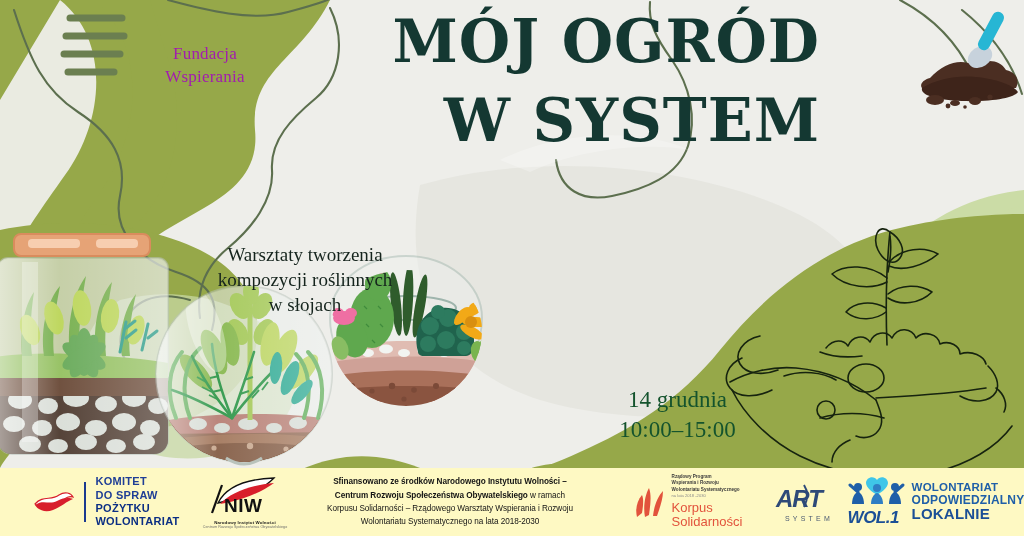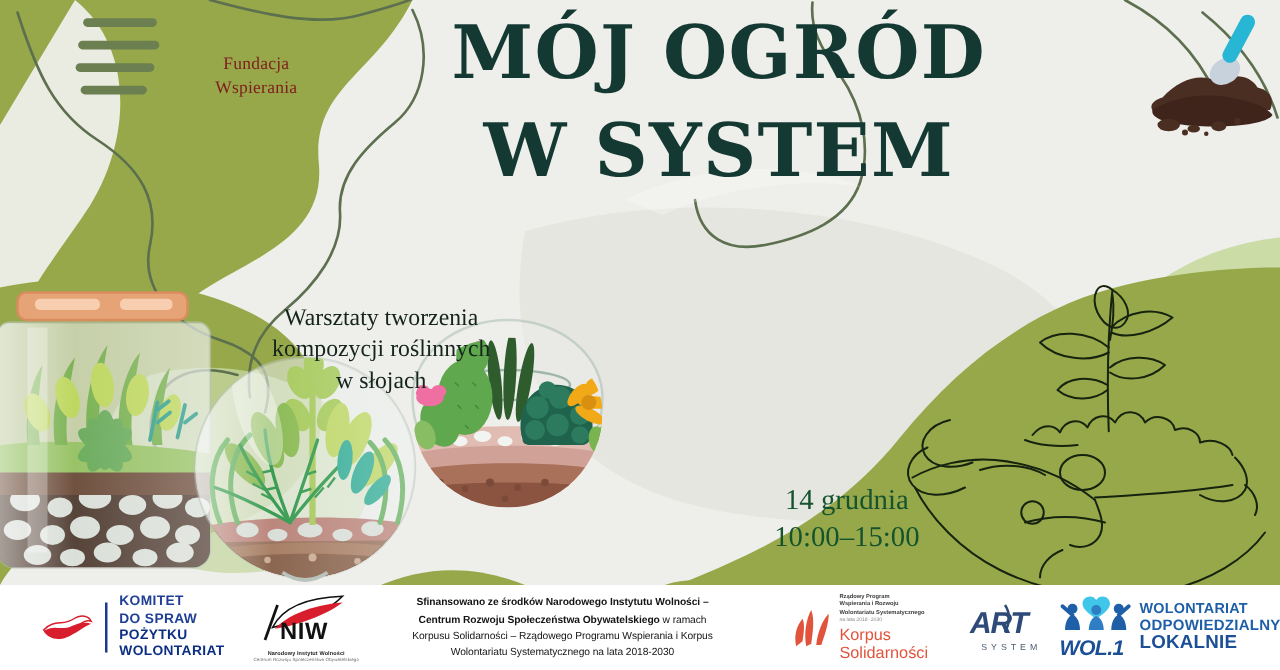--- a/index.html
+++ b/index.html
@@ -13,26 +13,26 @@
   }
 
   
   .bg-svg{ position:absolute; inset:0; width:1024px; height:536px; }
 
   
   .org-name{
     position:absolute; left:110px; top:43px;
     width:190px; text-align:center;
     font-family:"Liberation Serif", serif;
-    font-size:14px; line-height:1.33; color:#7f1d1d;
+    font-size:17px; line-height:1.33; color:#a21caf;
     letter-spacing:.2px;
   }
   .title{
     position:absolute; left:330px; top:14px; width:490px;
-    text-align:center;
+    text-align:right;
     font-family:"DejaVu Serif", serif;
     font-weight:700;
     font-size:59px; line-height:.96; letter-spacing:1px;
     color:#143832;
   }
   .title .l2{ display:block; margin-top:22px; }
   .subtitle{
     position:absolute; left:175px; top:198px; width:260px;
     text-align:center;
     font-family:"Liberation Serif", serif;
@@ -41,21 +41,21 @@
   .datetime{
     position:absolute; left:585px; top:385px; width:185px;
     text-align:center;
     font-family:"Liberation Serif", serif;
     font-size:23px; line-height:1.32; color:#14532d;
   }
 
   
   .footer{
     position:absolute; left:0; bottom:0; width:1024px; height:68px;
-    background:#ffffff;
+    background:#fef9c3;
     display:flex; align-items:flex-start;
   }
   .f-cell{ display:flex; align-items:center; justify-content:center; height:100%; }
   .f-kdsp{ width:195px; padding-left:18px; }
   .f-niw { width:100px; }
   .f-text{ width:310px; }
   .f-ks  { width:165px; }
   .f-art { width:78px; }
   .f-wol { width:176px; }
 
@@ -549,21 +549,21 @@
           <div>Narodowy Instytut Wolności</div>
           <div class="s2">Centrum Rozwoju Społeczeństwa Obywatelskiego</div>
         </div>
       </div>
     </div>
 
     <div class="f-cell f-text">
       <div class="fund-text">
         <div><b>Sfinansowano ze środków Narodowego Instytutu Wolności –</b></div>
         <div><b>Centrum Rozwoju Społeczeństwa Obywatelskiego</b><span> w ramach</span></div>
-        <div>Korpusu Solidarności – Rządowego Programu Wspierania i Korpus</div>
+        <div>Korpusu Solidarności – Rządowego Warsztaty Wspierania i Rozwoju</div>
         <div>Wolontariatu Systematycznego na lata 2018-2030</div>
       </div>
     </div>
 
     <div class="f-cell f-ks">
       <div class="ks-wrap">
         <svg width="34" height="38" viewBox="0 0 34 38">
           <g fill="#e2533c">
             <path d="M4,34 C2,26 4,18 9,12 C11,16 10,24 9,30 Z"></path>
             <path d="M12,34 C10,24 12,12 16,5 C19,13 17,24 16,32 Z"></path>

